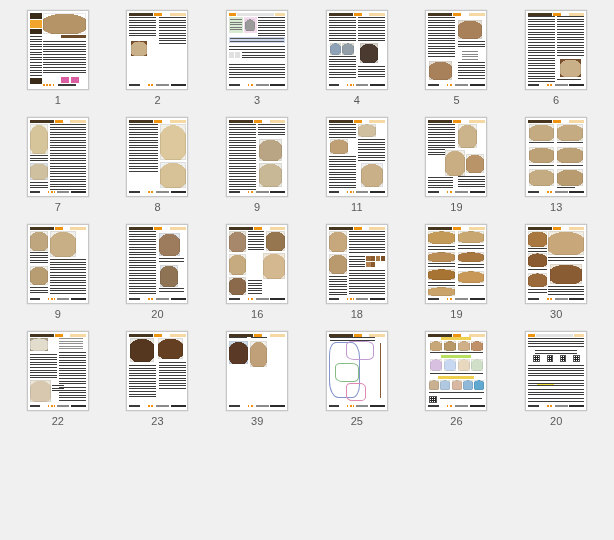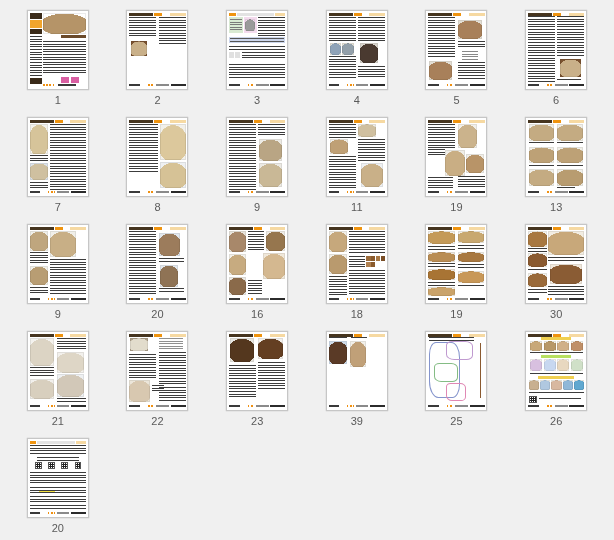--- a/index.html
+++ b/index.html
@@ -389,39 +389,20 @@
         <div class="el" style="left: 48%; top: 93%; width: 21%; height: 3%; background: rgb(138, 138, 138);"></div>
         <div class="el" style="left: 72%; top: 93%; width: 25%; height: 3%; background: rgb(43, 43, 43);"></div>
       </div>
       <div class="num">30</div>
     </div>
     <div class="cell">
       <div class="page">
         <div class="el" style="left: 3%; top: 2%; width: 40%; height: 4%; background: rgb(70, 53, 31);"></div>
         <div class="el" style="left: 45%; top: 2%; width: 13%; height: 4%; background: rgb(239, 148, 16);"></div>
         <div class="el" style="left: 71%; top: 2%; width: 26%; height: 4%; background: rgb(246, 217, 162);"></div>
-        <div class="el el-photo" style="left: 3%; top: 8%; width: 41%; height: 35%; background-color: rgb(244, 242, 238); background-image: radial-gradient(58% 52% at 50% 55%, rgb(220, 212, 196) 0px, rgb(220, 212, 196) 99%, transparent 100%);"></div>
-        <div class="el" style="left: 3%; top: 45%; width: 41%; height: 13%; background-image: repeating-linear-gradient(rgb(60, 60, 60) 0px, rgb(60, 60, 60) 1px, transparent 1px, transparent 2.6px);"></div>
-        <div class="el el-photo" style="left: 3%; top: 60%; width: 41%; height: 26%; background-color: rgb(242, 240, 236); background-image: radial-gradient(58% 52% at 50% 55%, rgb(216, 207, 190) 0px, rgb(216, 207, 190) 99%, transparent 100%);"></div>
-        <div class="el" style="left: 48%; top: 8%; width: 49%; height: 15%; background-image: repeating-linear-gradient(rgb(60, 60, 60) 0px, rgb(60, 60, 60) 1px, transparent 1px, transparent 2.6px);"></div>
-        <div class="el el-photo" style="left: 48%; top: 25%; width: 45%; height: 27%; background-color: rgb(242, 240, 236); background-image: radial-gradient(58% 52% at 50% 55%, rgb(222, 214, 198) 0px, rgb(222, 214, 198) 99%, transparent 100%);"></div>
-        <div class="el el-photo" style="left: 48%; top: 54%; width: 45%; height: 29%; background-color: rgb(238, 240, 242); background-image: radial-gradient(58% 52% at 50% 55%, rgb(210, 200, 184) 0px, rgb(210, 200, 184) 99%, transparent 100%);"></div>
-        <div class="el" style="left: 48%; top: 85%; width: 49%; height: 6%; background-image: repeating-linear-gradient(rgb(60, 60, 60) 0px, rgb(60, 60, 60) 1px, transparent 1px, transparent 2.6px);"></div>
-        <div class="el" style="left: 3%; top: 93%; width: 18%; height: 3%; background: rgb(58, 58, 58);"></div>
-        <div class="el" style="left: 34%; top: 93.5%; width: 11%; height: 2.5%; background-image: repeating-linear-gradient(90deg, rgb(240, 144, 16) 0px, rgb(240, 144, 16) 1.5px, transparent 1.5px, transparent 3.2px);"></div>
-        <div class="el" style="left: 48%; top: 93%; width: 21%; height: 3%; background: rgb(138, 138, 138);"></div>
-        <div class="el" style="left: 72%; top: 93%; width: 25%; height: 3%; background: rgb(43, 43, 43);"></div>
-      </div>
-      <div class="num">21</div>
-    </div>
-    <div class="cell">
-      <div class="page">
-        <div class="el" style="left: 3%; top: 2%; width: 40%; height: 4%; background: rgb(70, 53, 31);"></div>
-        <div class="el" style="left: 45%; top: 2%; width: 13%; height: 4%; background: rgb(239, 148, 16);"></div>
-        <div class="el" style="left: 71%; top: 2%; width: 26%; height: 4%; background: rgb(246, 217, 162);"></div>
         <div class="el el-photo" style="left: 4%; top: 8%; width: 30%; height: 17%; background-color: rgb(176, 162, 140); background-image: radial-gradient(58% 52% at 50% 55%, rgb(226, 220, 204) 0px, rgb(226, 220, 204) 99%, transparent 100%);"></div>
         <div class="el" style="left: 52%; top: 8%; width: 40%; height: 14%; background-image: repeating-linear-gradient(rgb(144, 144, 144) 0px, rgb(144, 144, 144) 1px, transparent 1px, transparent 2.6px);"></div>
         <div class="el" style="left: 3%; top: 28%; width: 45%; height: 32%; background-image: repeating-linear-gradient(rgb(60, 60, 60) 0px, rgb(60, 60, 60) 1px, transparent 1px, transparent 2.6px);"></div>
         <div class="el" style="left: 52%; top: 25%; width: 45%; height: 42%; background-image: repeating-linear-gradient(rgb(60, 60, 60) 0px, rgb(60, 60, 60) 1px, transparent 1px, transparent 2.6px);"></div>
         <div class="el el-photo" style="left: 3%; top: 62%; width: 35%; height: 28%; background-color: rgb(236, 230, 218); background-image: radial-gradient(58% 52% at 50% 55%, rgb(216, 200, 176) 0px, rgb(216, 200, 176) 99%, transparent 100%);"></div>
         <div class="el" style="left: 41%; top: 68%; width: 20%; height: 8%; background-image: repeating-linear-gradient(rgb(60, 60, 60) 0px, rgb(60, 60, 60) 1px, transparent 1px, transparent 2.6px);"></div>
         <div class="el" style="left: 52%; top: 70%; width: 45%; height: 18%; background-image: repeating-linear-gradient(rgb(60, 60, 60) 0px, rgb(60, 60, 60) 1px, transparent 1px, transparent 2.6px);"></div>
         <div class="el" style="left: 3%; top: 93%; width: 18%; height: 3%; background: rgb(58, 58, 58);"></div>
         <div class="el" style="left: 34%; top: 93.5%; width: 11%; height: 2.5%; background-image: repeating-linear-gradient(90deg, rgb(240, 144, 16) 0px, rgb(240, 144, 16) 1.5px, transparent 1.5px, transparent 3.2px);"></div>
         <div class="el" style="left: 48%; top: 93%; width: 21%; height: 3%; background: rgb(138, 138, 138);"></div>

